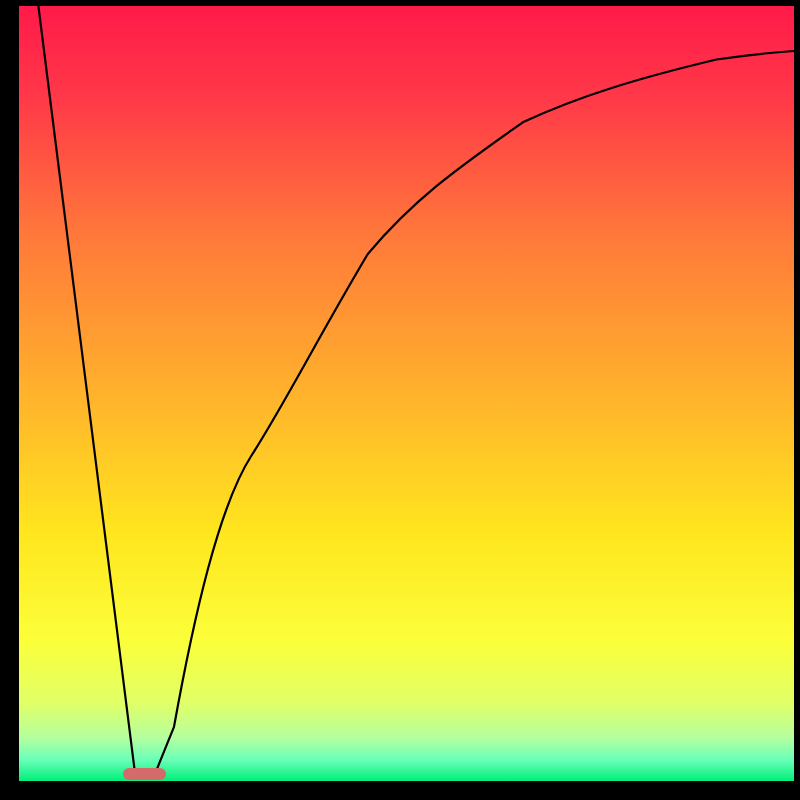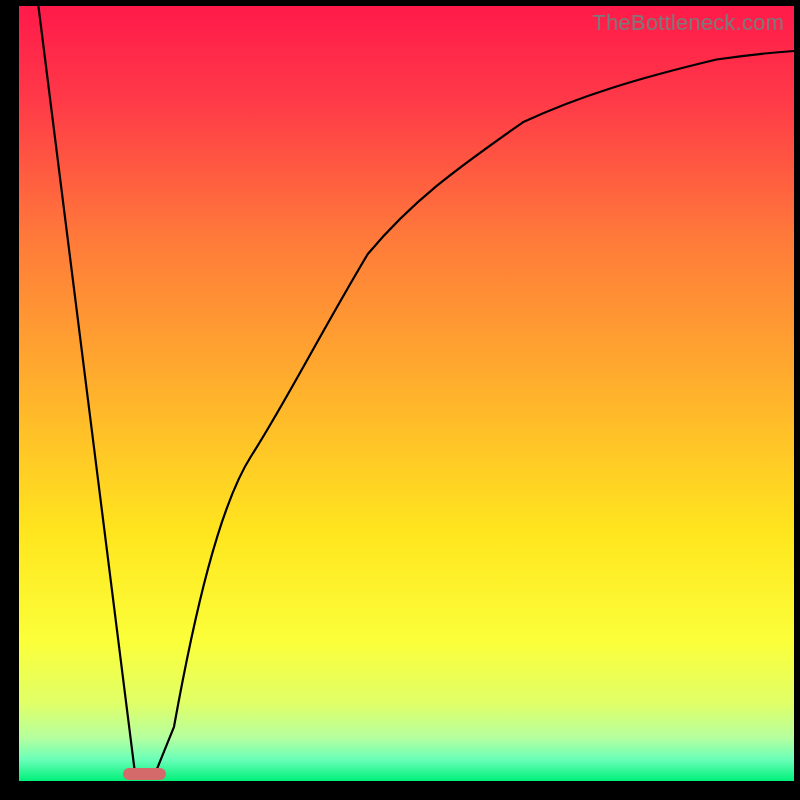--- a/index.html
+++ b/index.html
@@ -68,15 +68,14 @@
                M 135.6 768.8
                L 155.0 720.8
                C 175.0 610.0, 200.0 500.0, 232.5 449.5
                C 265.0 399.0, 300.0 330.0, 348.8 248.0
                C 397.5 190.0, 445.0 158.0, 503.8 116.3
                C 560.0 90.0, 620.0 72.0, 697.5 53.5
                C 735.0 48.0, 760.0 46.0, 775.0 45.0"></path>
 
       <rect x="104" y="762" width="43" height="12" rx="6" ry="6" fill="#d46a6a"></rect>
     </svg>
-    <div class="watermark">TheBottleneck.com</div>
   </div>
 </div>
 
 </body></html>

